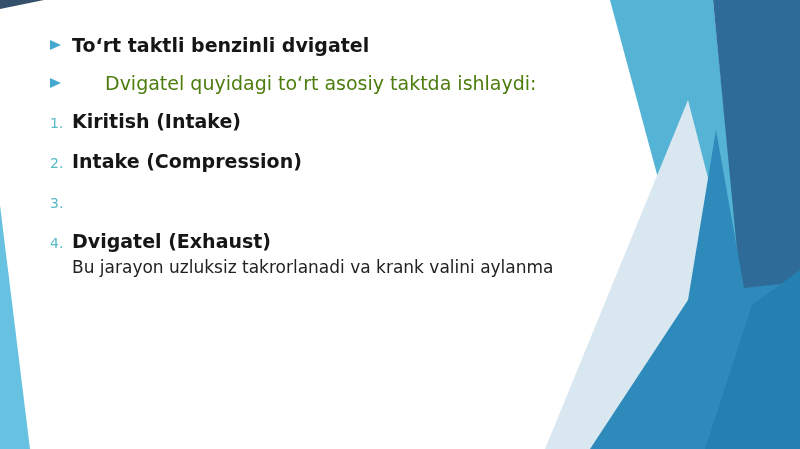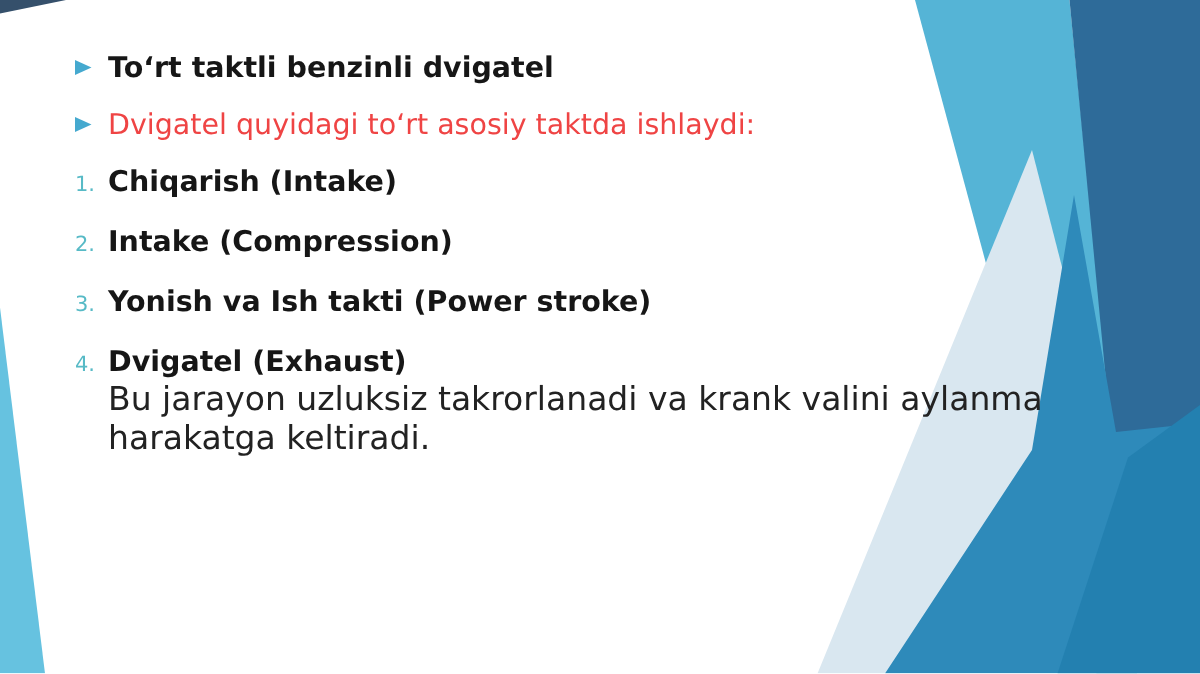--- a/index.html
+++ b/index.html
@@ -56,24 +56,24 @@
     margin-top: 7px;
     border-left: 11px solid var(--bullet_triangle, #45a9cf);
     border-top: 5.5px solid transparent;
     border-bottom: 5.5px solid transparent;
   }
   .txt {
     font-size: 19px;
     line-height: 25px;
   }
   .bold { font-weight: bold; color: #161616; }
-  .regular { font-weight: normal; color: #ef4444; }
+  .regular { font-weight: normal; color: #4d7c0f; margin-left: 33px; }
   .body-lines { margin-top: 1px; }
   .body-line {
-    font-size: 22px;
+    font-size: 17px;
     line-height: 26px;
     font-weight: normal;
     color: #222222;
   }
 </style>
 </head>
 <body>
 
 <div class="slide">
 
@@ -95,38 +95,36 @@
       <span class="txt bold">To‘rt taktli benzinli dvigatel</span>
     </div>
 
     <div class="row">
       <span class="marker"><span class="tri"></span></span>
       <span class="txt regular">Dvigatel quyidagi to‘rt asosiy taktda ishlaydi:</span>
     </div>
 
     <div class="row">
       <span class="marker"><span class="num">1.</span></span>
-      <span class="txt bold">Chiqarish (Intake)</span>
+      <span class="txt bold">Kiritish (Intake)</span>
     </div>
 
     <div class="row">
       <span class="marker"><span class="num">2.</span></span>
       <span class="txt bold">Intake (Compression)</span>
     </div>
 
     <div class="row">
       <span class="marker"><span class="num">3.</span></span>
-      <span class="txt bold">Yonish va Ish takti (Power stroke)</span>
     </div>
 
     <div class="row">
       <span class="marker"><span class="num">4.</span></span>
       <span class="txt">
         <span class="bold">Dvigatel (Exhaust)</span>
         <span class="body-lines">
           <span class="body-line" style="display:block">Bu jarayon uzluksiz takrorlanadi va krank valini aylanma</span>
-          <span class="body-line" style="display:block">harakatga keltiradi.</span>
         </span>
       </span>
     </div>
 
   </div>
 </div>
 
 </body></html>

